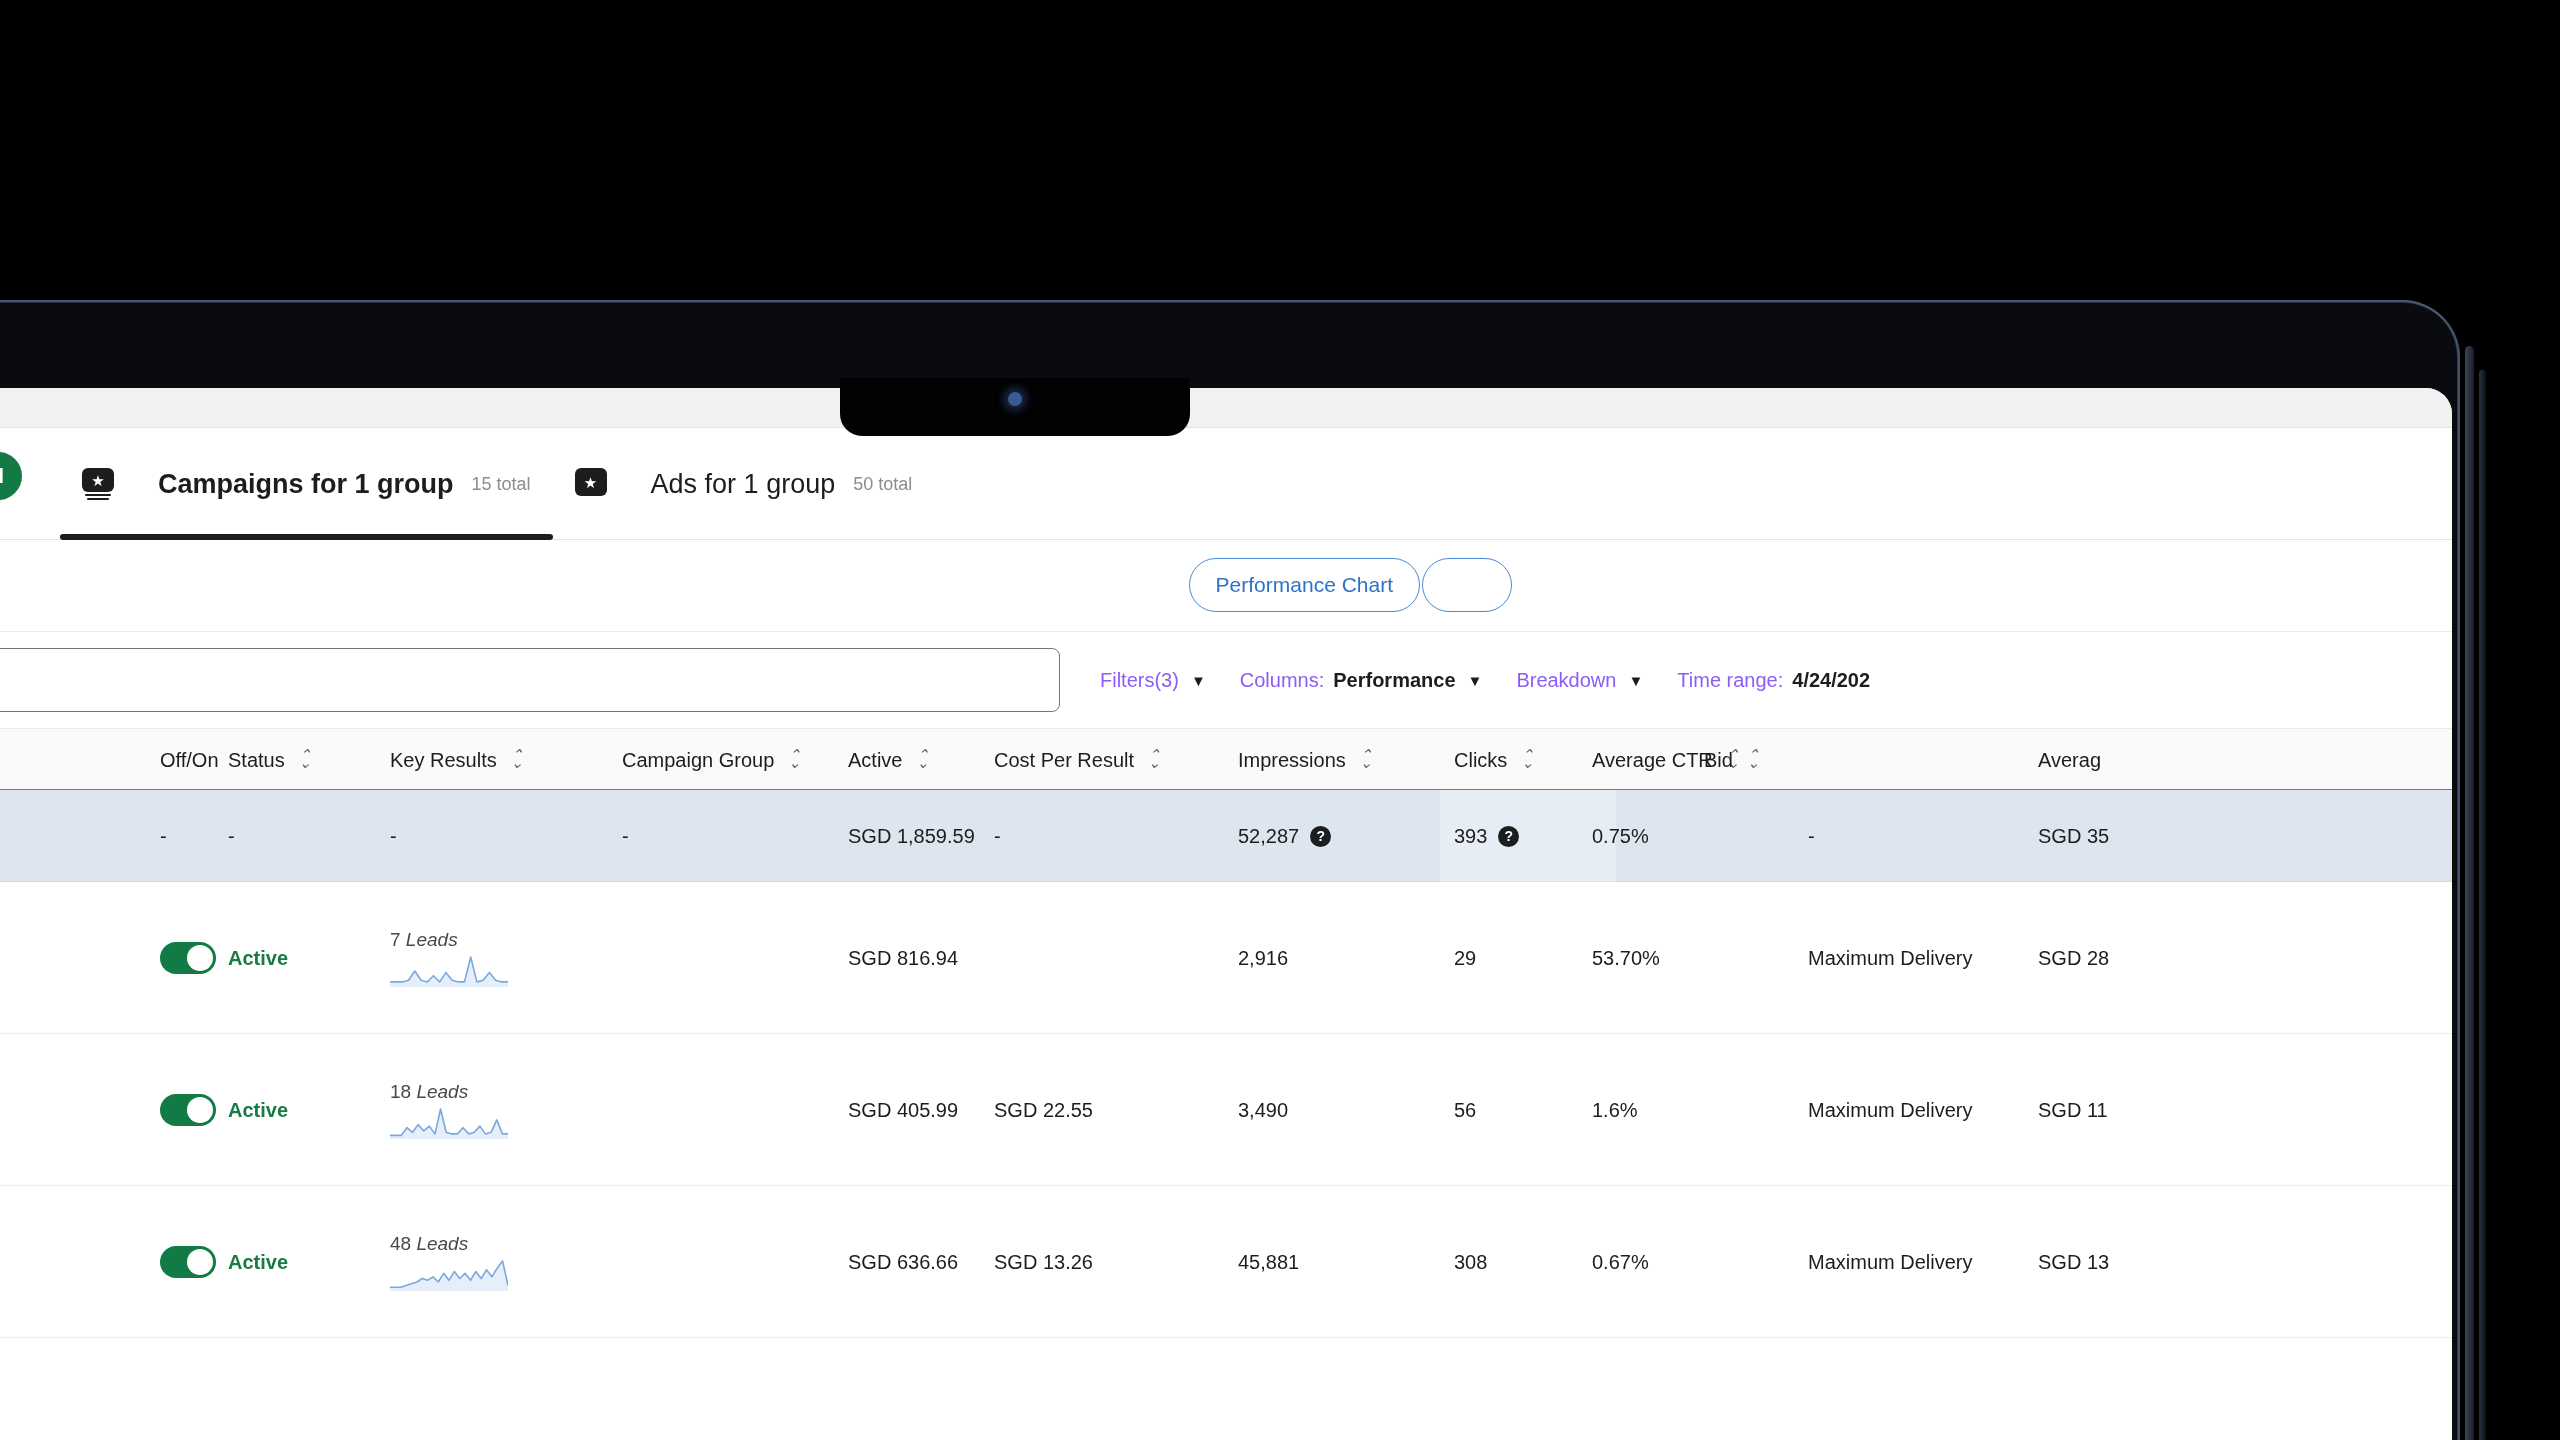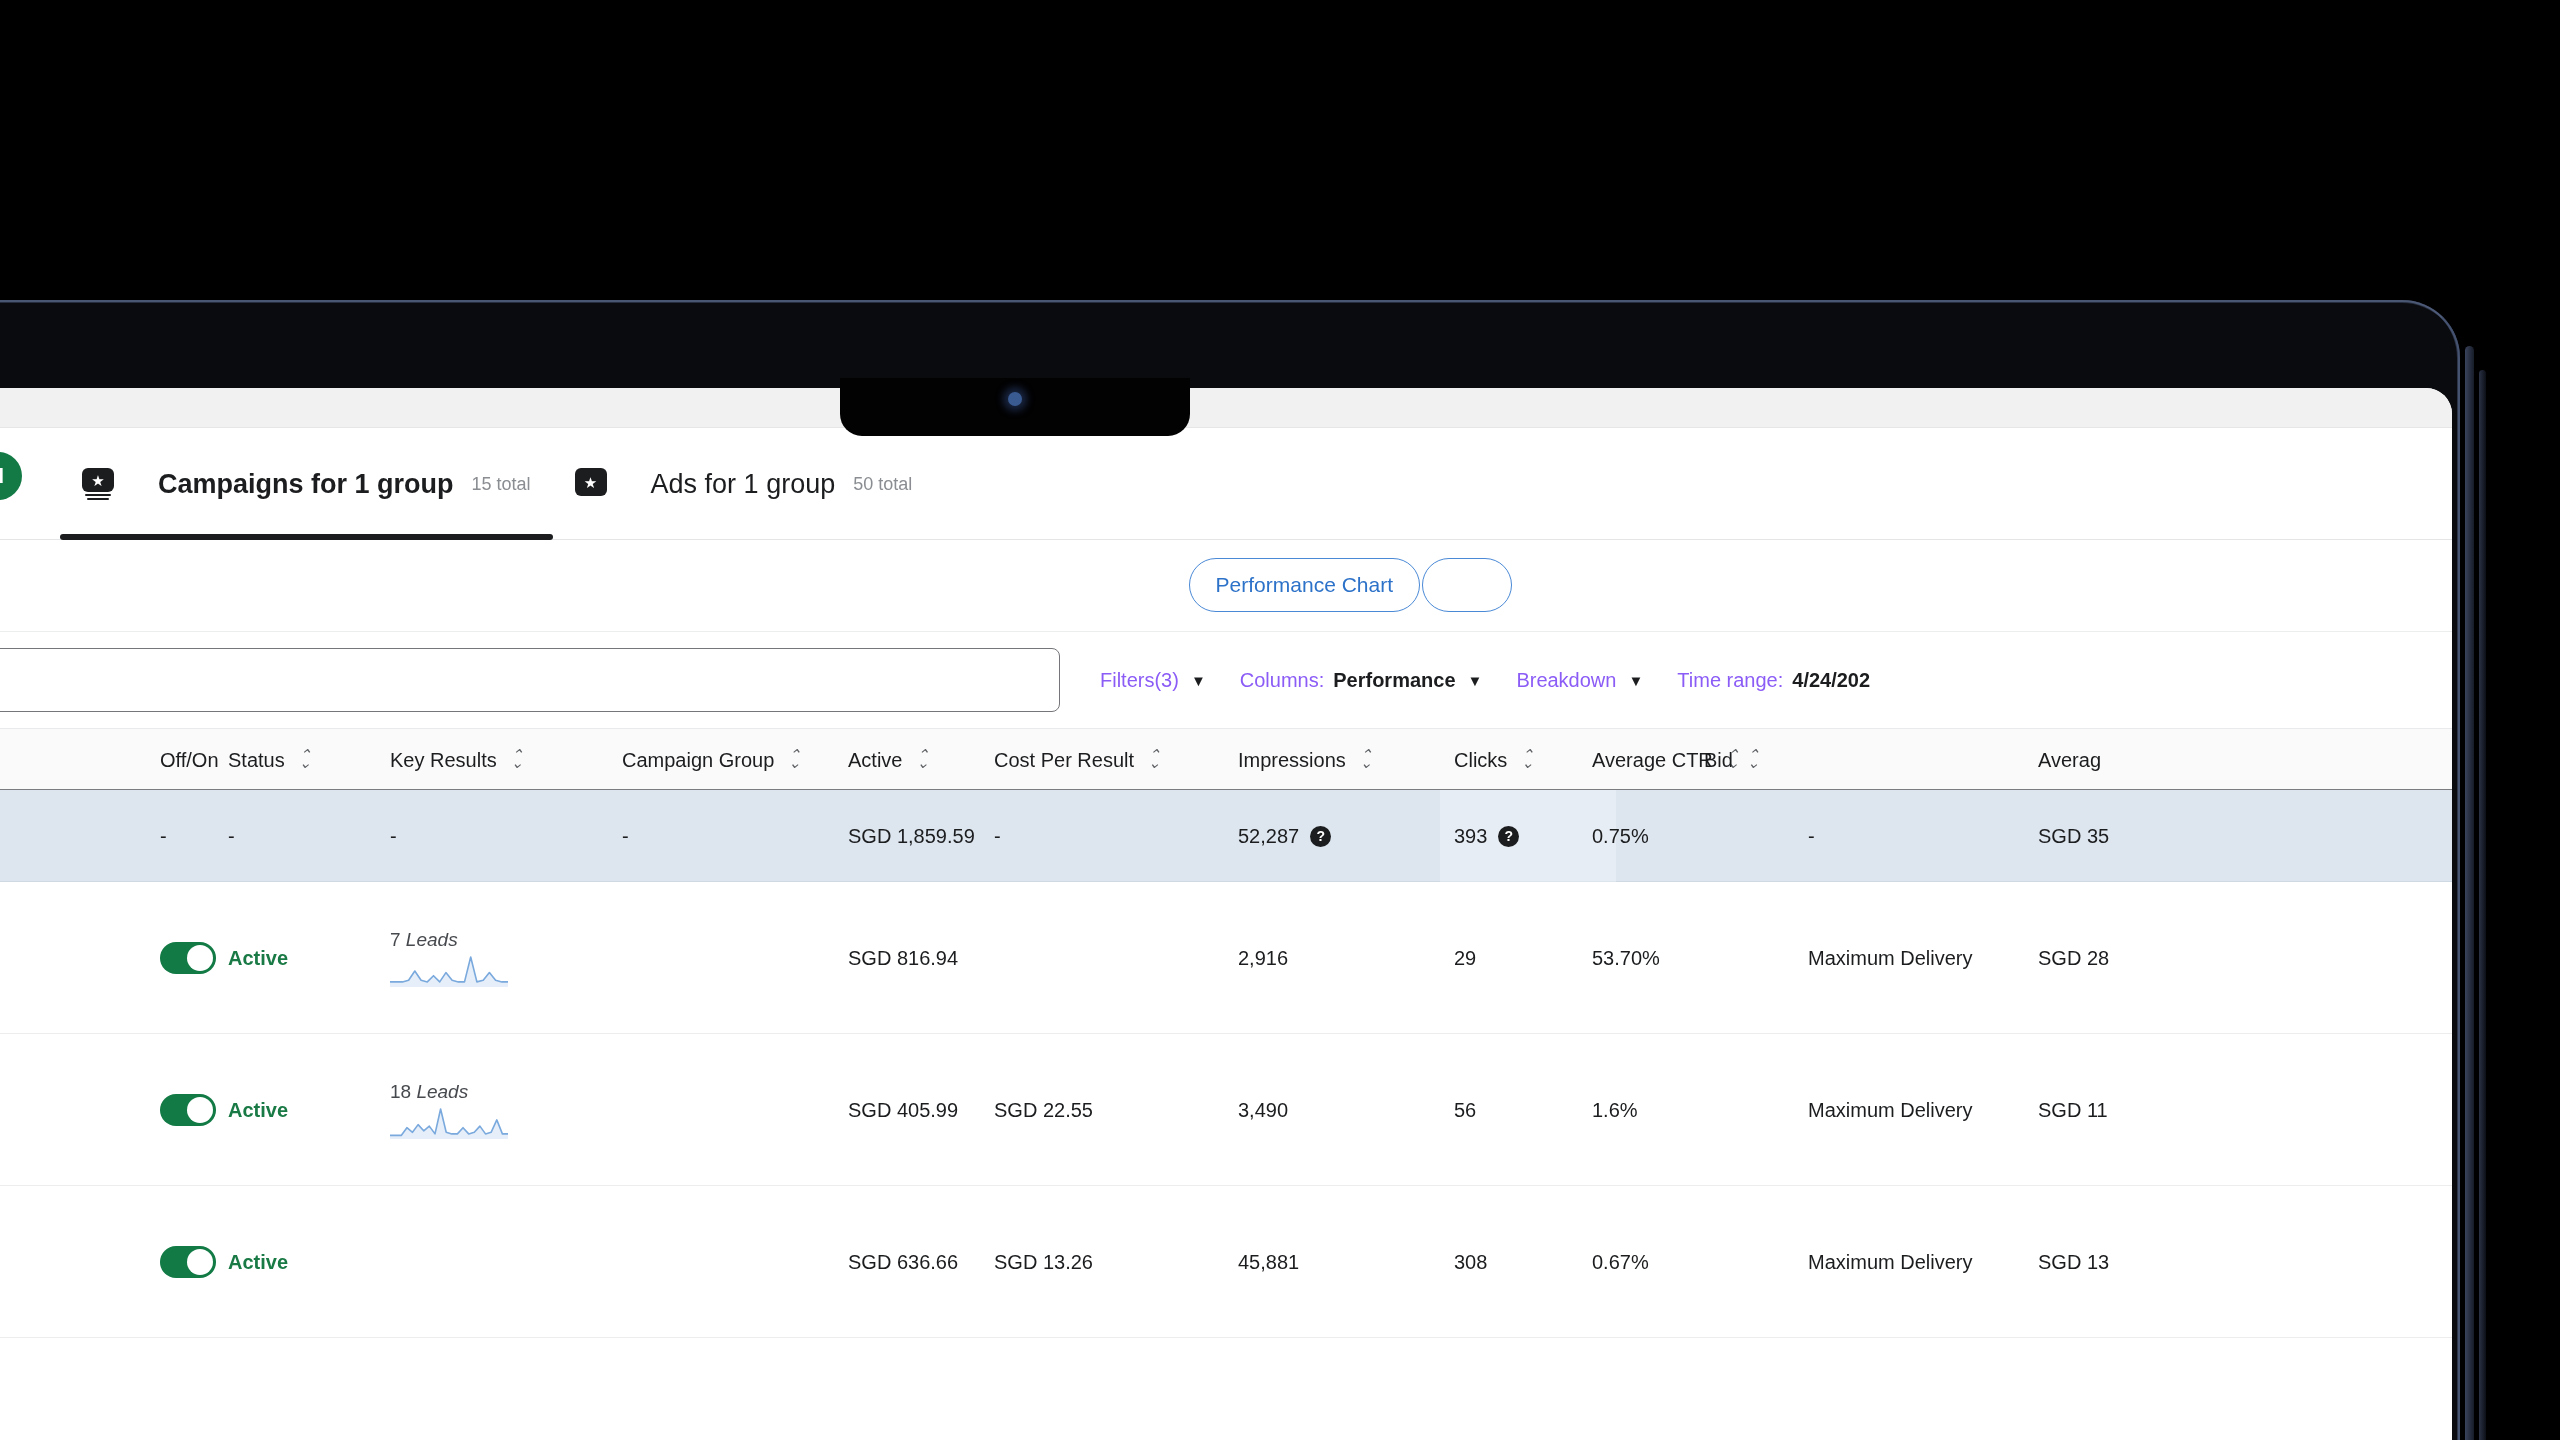--- a/index.html
+++ b/index.html
@@ -356,20 +356,31 @@
         </div>
         <div class="row">
           <div class="cell" style="left:240px">
             <div class="toggle">
               <div class="knob"></div>
             </div>
           </div>
           <div class="cell" style="left:308px">
             <span class="status-active">Active</span>
           </div>
+          <div class="cell" style="left:470px">
+            <div class="kr">
+              <div class="kr-lbl">48 <em>Leads</em></div>
+              <span>
+                <svg class="spark" viewBox="0 0 118 34" preserveAspectRatio="none">
+                  <path d="M0.0,30.3 L5.4,30.3 L10.7,30.3 L16.1,28.5 L21.5,26.8 L26.8,25.0 L32.2,21.5 L37.5,23.3 L42.9,19.8 L48.3,25.0 L53.6,16.3 L59.0,23.3 L64.4,14.5 L69.7,21.5 L75.1,16.3 L80.5,23.3 L85.8,14.5 L91.2,21.5 L96.5,12.8 L101.9,19.8 L107.3,11.0 L112.6,4.0 L118.0,28.5 L118,34 L0,34 Z" fill="#cfe0f4" opacity=".55"></path>
+                  <path d="M0.0,30.3 L5.4,30.3 L10.7,30.3 L16.1,28.5 L21.5,26.8 L26.8,25.0 L32.2,21.5 L37.5,23.3 L42.9,19.8 L48.3,25.0 L53.6,16.3 L59.0,23.3 L64.4,14.5 L69.7,21.5 L75.1,16.3 L80.5,23.3 L85.8,14.5 L91.2,21.5 L96.5,12.8 L101.9,19.8 L107.3,11.0 L112.6,4.0 L118.0,28.5" fill="none" stroke="#7aa9dd" stroke-width="1.6" stroke-linejoin="round"></path>
+                </svg>
+              </span>
+            </div>
+          </div>
           <div class="cell" style="left:702px"></div>
           <div class="cell" style="left:928px">SGD 636.66</div>
           <div class="cell" style="left:1074px">SGD 13.26</div>
           <div class="cell" style="left:1318px">45,881</div>
           <div class="cell" style="left:1534px">308</div>
           <div class="cell" style="left:1672px">0.67%</div>
           <div class="cell" style="left:1888px">Maximum Delivery</div>
           <div class="cell" style="left:2118px">SGD 13</div>
         </div>
       </div>

